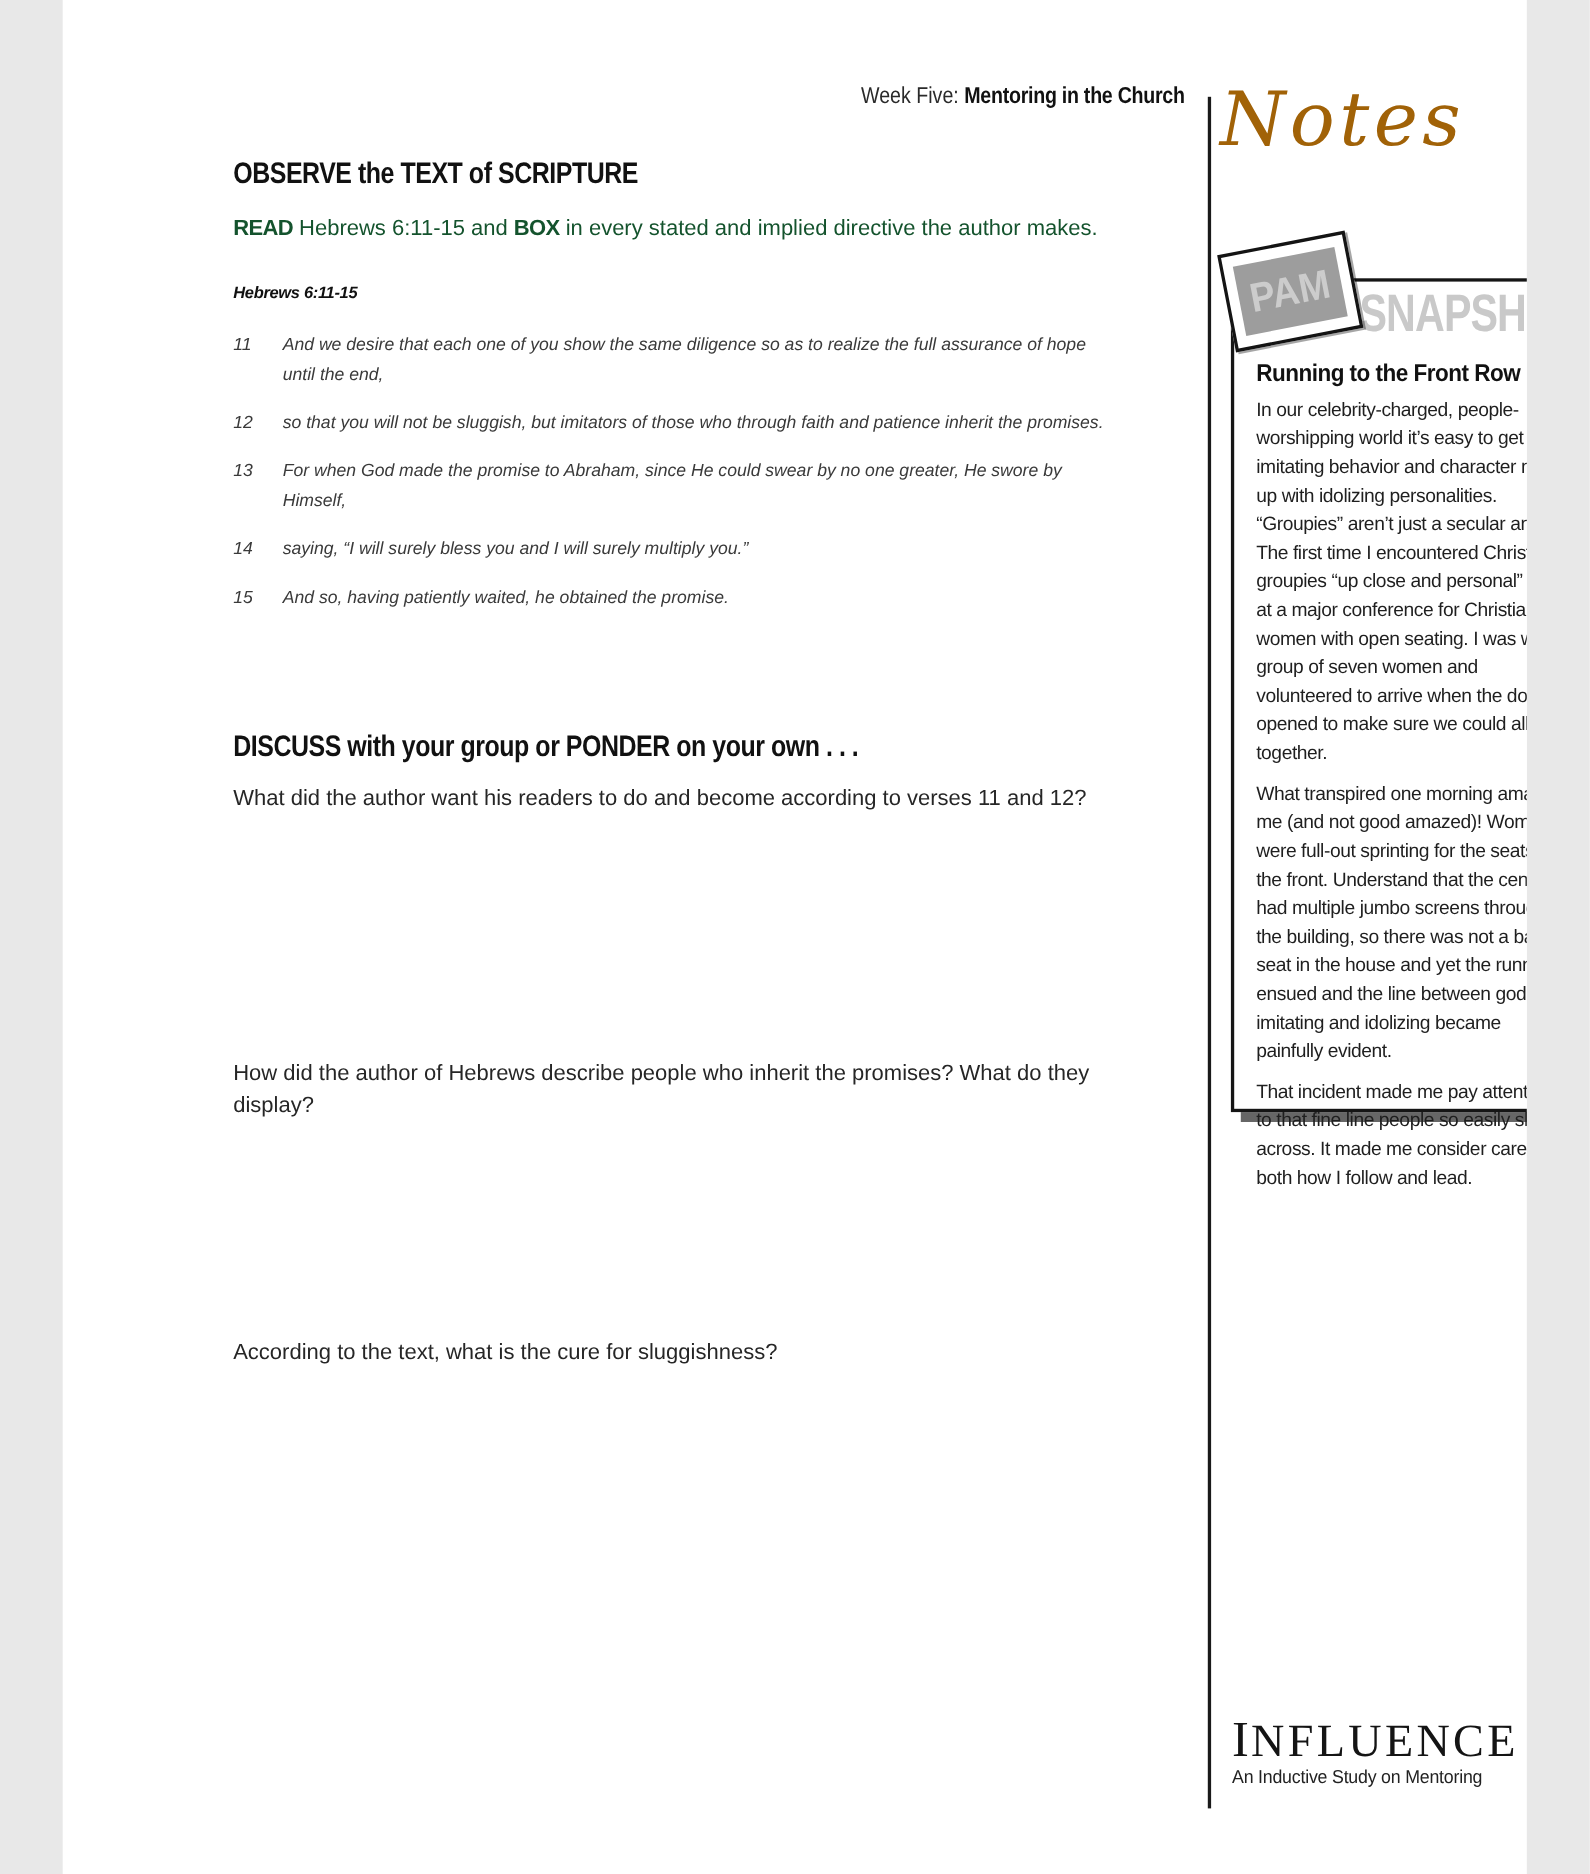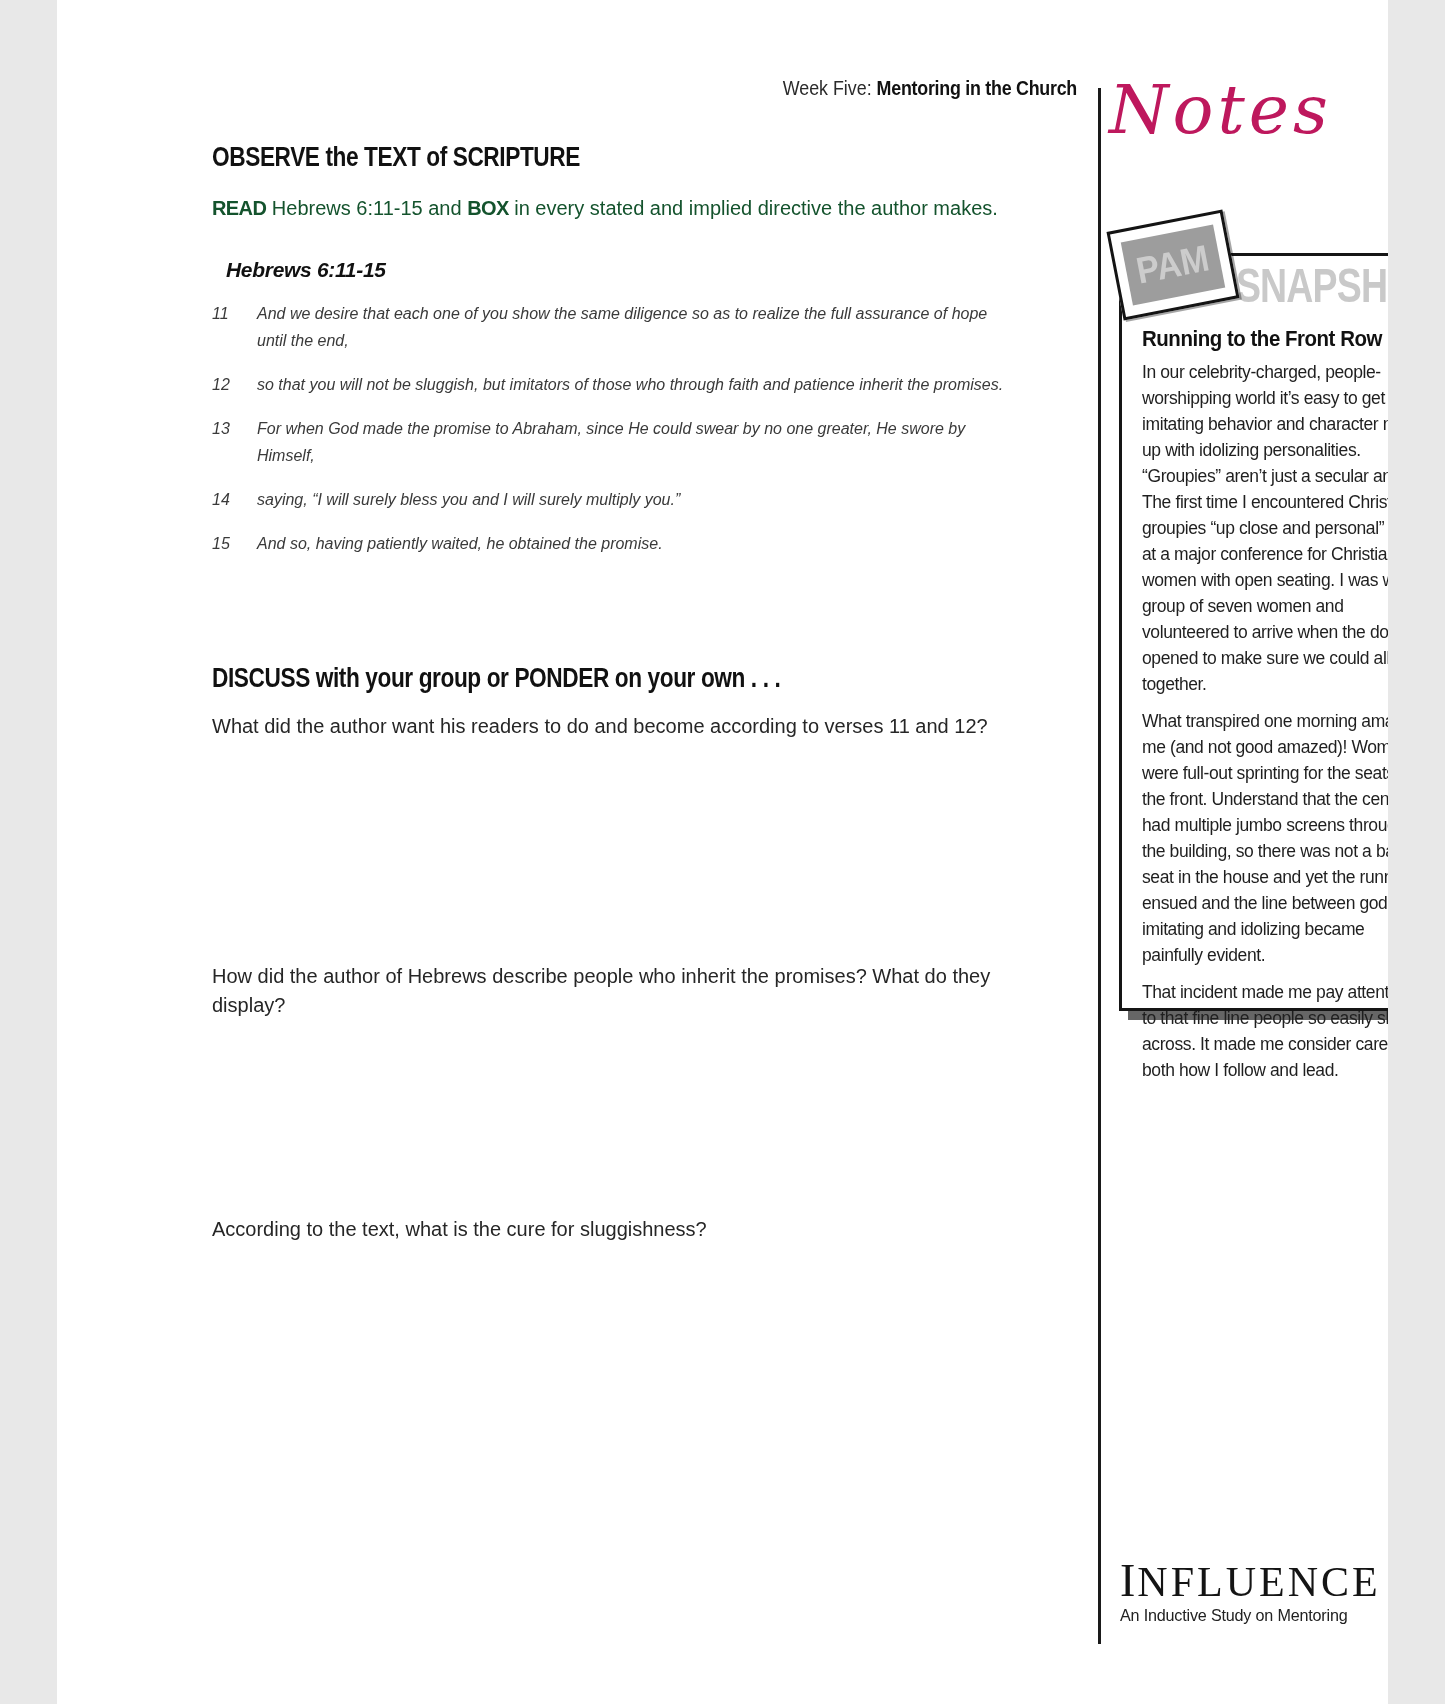--- a/index.html
+++ b/index.html
@@ -14,42 +14,42 @@
     position:absolute; top:76px; left:420px; width:600px;
     text-align:right; white-space:nowrap; font-size:21px;
     transform:scaleX(0.85); transform-origin:100% 50%;
   }
   .week-label { font-weight:normal; color:#2a2a2a; }
   .header-title { font-weight:bold; color:#111; letter-spacing:-0.3px; }
 
   .notes-watermark {
     position:absolute; top:70px; left:1052px;
     font-family:"DejaVu Serif", serif; font-style:italic;
-    font-size:68px; color:#be185d; letter-spacing:4px;
+    font-size:68px; color:#a16207; letter-spacing:4px;
   }
 
   .divider-line {
     position:absolute; left:1041px; top:88px; width:3px; height:1556px;
     background:#1a1a1a;
   }
 
   
   .section-title {
     position:absolute; left:155px; font-size:27px; font-weight:bold;
     letter-spacing:-0.5px; white-space:nowrap; color:#111;
     transform:scaleX(0.84); transform-origin:0 0;
   }
   .read-para {
     position:absolute; left:155px; top:194px; width:790px;
     font-size:20px; line-height:29px; color:#14532d;
   }
   .b-cond { font-weight:bold; letter-spacing:-0.6px; }
   .passage-ref {
-    position:absolute; left:169px; top:258px;
-    font-size:21px; font-weight:bold; font-style:italic; color:#111;
+    position:absolute; left:155px; top:258px;
+    font-size:15px; font-weight:bold; font-style:italic; color:#111;
     letter-spacing:-0.3px;
   }
   .verse-list { position:absolute; left:155px; top:300px; width:800px; }
   .verse {
     display:flex; margin-bottom:17px;
     font-style:italic; font-size:16px; line-height:27px; color:#3a3a3a;
   }
   .verse-num { width:45px; flex:none; }
   .verse-text { flex:1; }
 

